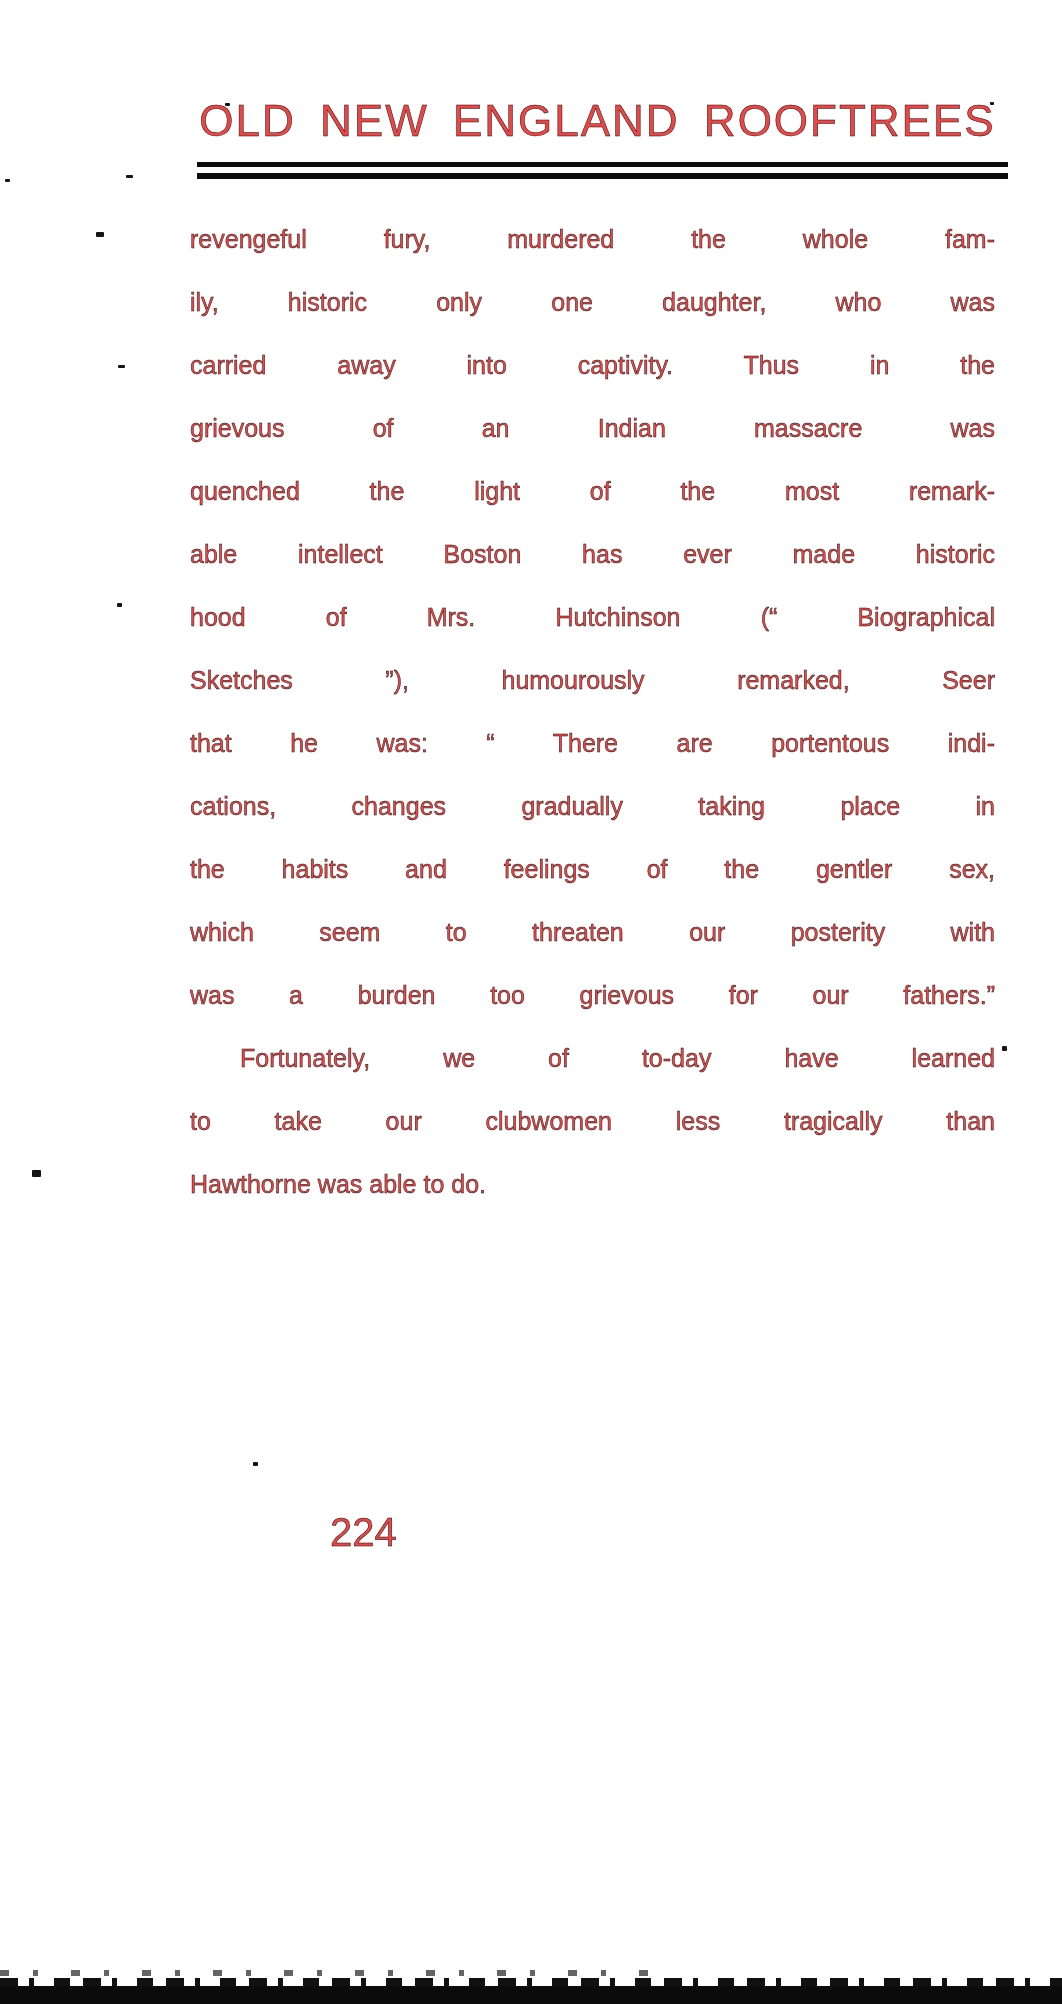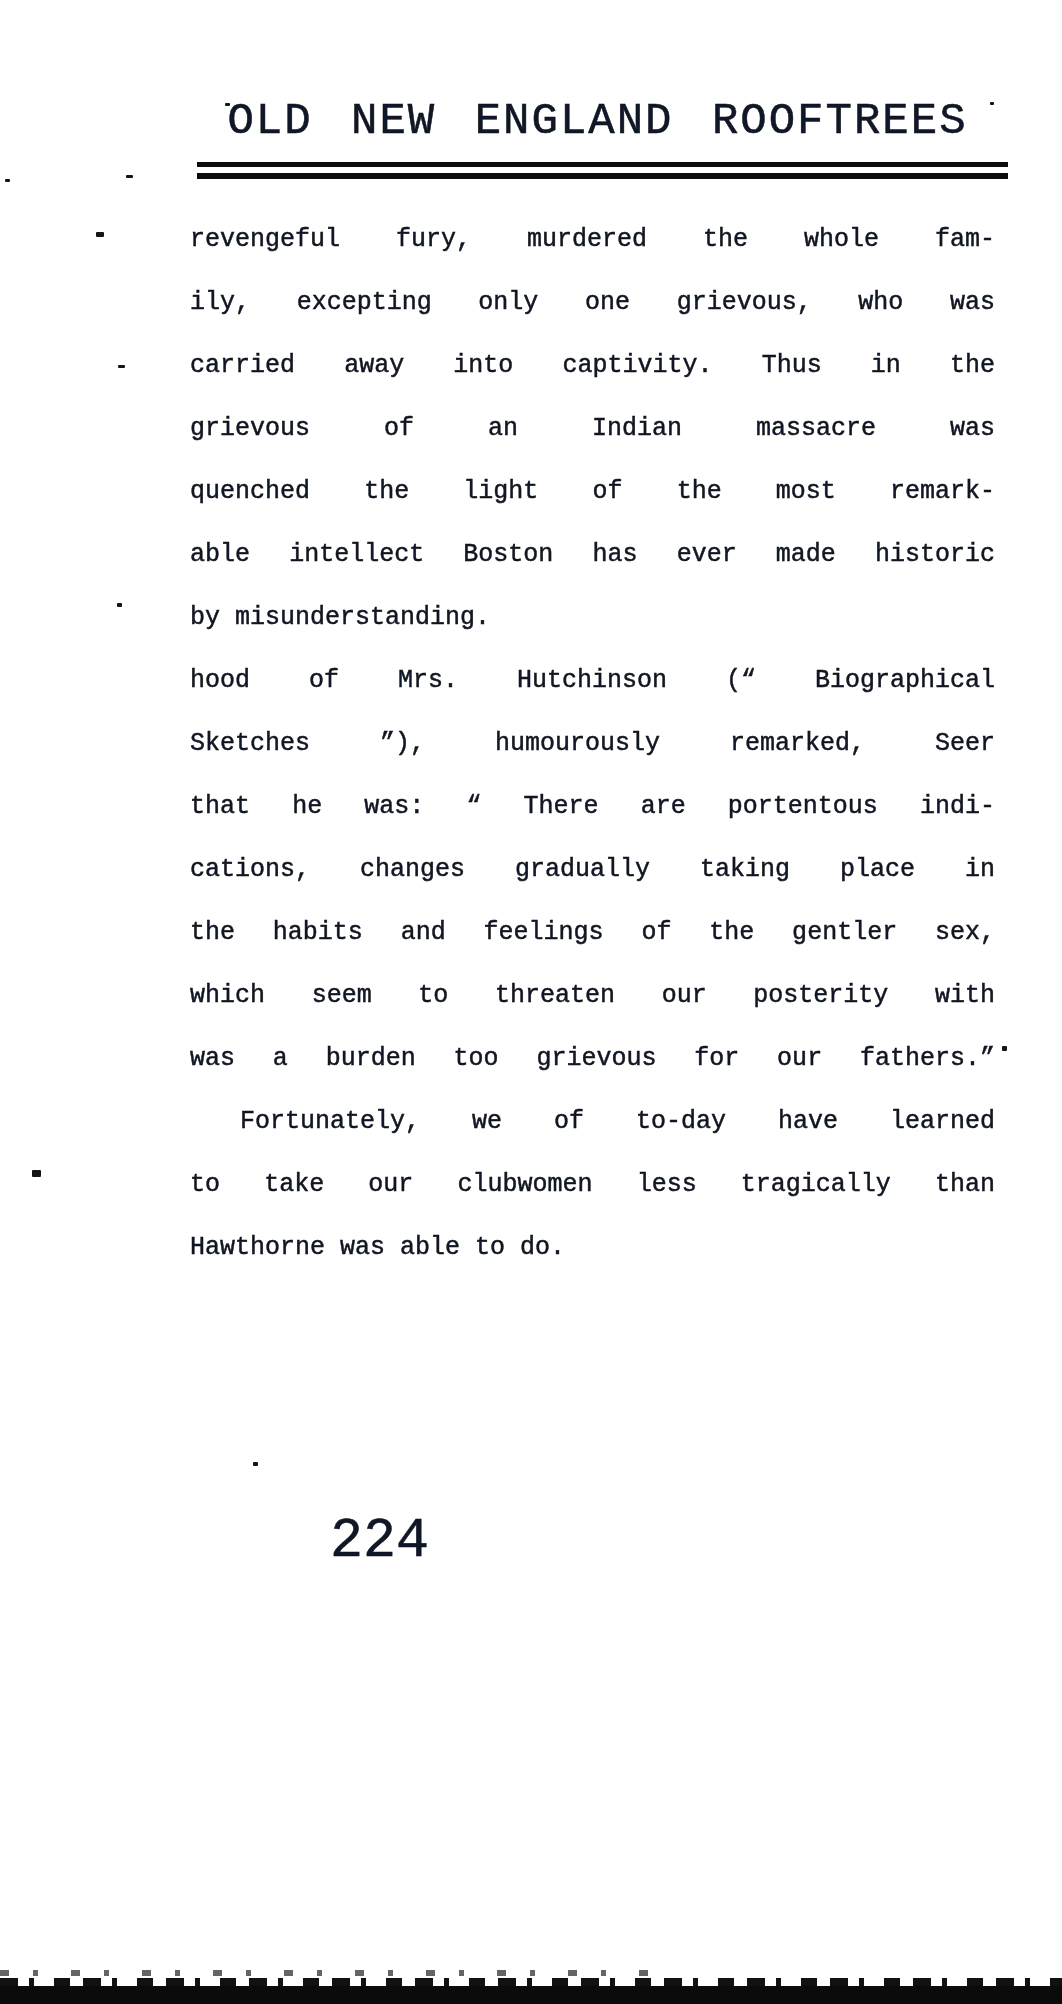--- a/index.html
+++ b/index.html
@@ -1,22 +1,22 @@
 <!DOCTYPE html>
 <html><head>
 <meta charset="utf-8">
 <style>
   html,body{margin:0;padding:0;background:#e8e8e8;}
   .page{
     position:relative;
     width:1062px;height:2004px;
     background:#ffffff;
     overflow:hidden;
-    font-family:Liberation Mono, monospace;
-    color:#0f172a;
+    font-family:Liberation Sans, sans-serif;
+    color:#ef4444;
   }
   .running-head{
     position:absolute;
     left:190px;top:96px;width:815px;
     text-align:center;
     font-size:44px;
     letter-spacing:2px;
     word-spacing:10px;
     white-space:nowrap;
     -webkit-text-stroke:0.5px #0e0e0e;
@@ -45,21 +45,21 @@
   .line.endpara{
     text-align:left;
     text-align-last:left;
   }
   .line.indent{
     padding-left:50px;
   }
   .page-number{
     position:absolute;
     left:330px;top:1510px;
-    font-size:55px;
+    font-size:40px;
     -webkit-text-stroke:0.5px #0e0e0e;
   }
   .speck{
     position:absolute;
     background:#151515;
     border-radius:1px;
   }
   .scan-band{
     position:absolute;
     left:0;top:1986px;width:100%;height:18px;
@@ -87,26 +87,25 @@
 
 <div class="page">
 
   <div class="running-head">OLD NEW ENGLAND ROOFTREES</div>
 
   <div class="head-rule top"></div>
   <div class="head-rule bottom"></div>
 
   <div class="body-text">
     <div class="line">revengeful fury, murdered the whole fam-</div>
-    <div class="line">ily, excepting only one grievous, who was</div>
+    <div class="line">ily, historic only one daughter, who was</div>
     <div class="line">carried away into captivity.  Thus in the</div>
     <div class="line">grievous of an Indian massacre was</div>
     <div class="line">quenched the light of the most remark-</div>
     <div class="line">able intellect Boston has ever made historic</div>
-    <div class="line endpara">by misunderstanding.</div>
     <div class="line">hood of Mrs. Hutchinson (“ Biographical</div>
     <div class="line">Sketches ”), humourously remarked, Seer</div>
     <div class="line">that he was: “ There are portentous indi-</div>
     <div class="line">cations, changes gradually taking place in</div>
     <div class="line">the habits and feelings of the gentler sex,</div>
     <div class="line">which seem to threaten our posterity with</div>
     <div class="line">was a burden too grievous for our fathers.”</div>
     <div class="line indent">Fortunately, we of to-day have learned</div>
     <div class="line">to take our clubwomen less tragically than</div>
     <div class="line endpara">Hawthorne was able to do.</div>

